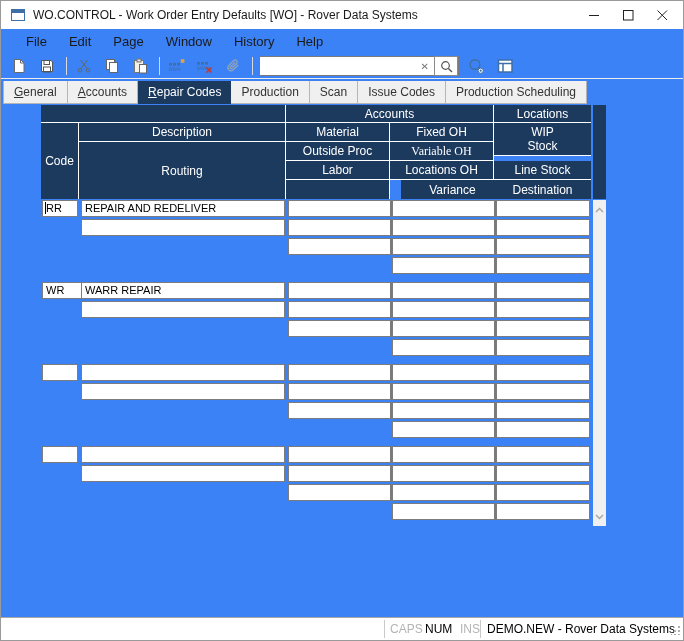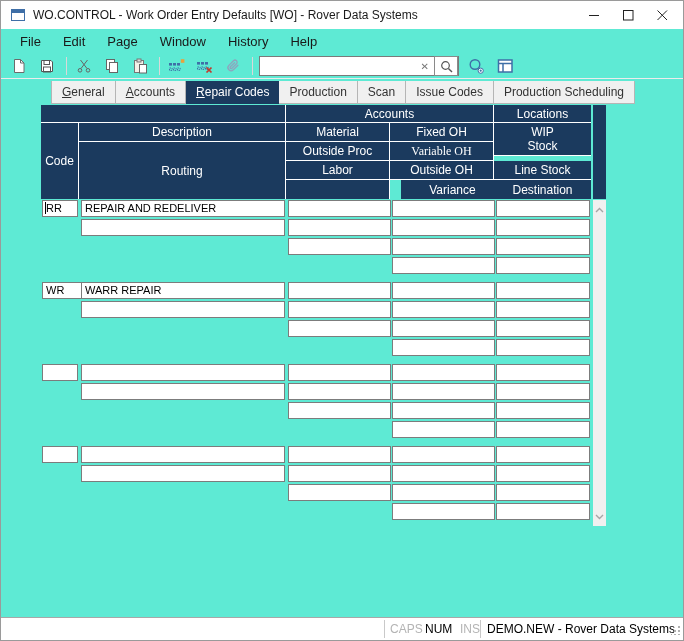--- a/index.html
+++ b/index.html
@@ -1,50 +1,50 @@
 <!DOCTYPE html>
 <html><head>
 <meta charset="utf-8">
 <style>
   html,body{margin:0;padding:0;background:#fff;}
-  .app{position:relative;width:682px;height:639px;border:1px solid #9a9a9a;background:#5eead4;
+  .app{position:relative;width:682px;height:639px;border:1px solid #9a9a9a;background:#3b82f6;
        font-family:"Liberation Sans",sans-serif;overflow:hidden;}
 
   
   .titlebar{position:absolute;left:0;top:0;width:100%;height:28px;background:#fff;
             display:flex;align-items:center;padding-left:10px;box-sizing:border-box;}
   .titlebar .app-icon{display:inline-flex;margin-right:8px;}
   .title-text{font-size:12px;color:#1a1a1a;white-space:nowrap;}
   .win-controls{position:absolute;right:4px;top:0;height:28px;display:flex;}
   .win-btn{width:34px;height:28px;display:flex;align-items:center;justify-content:center;}
 
   
   .menubar{position:absolute;left:0;top:28px;width:100%;height:24px;display:flex;align-items:center;
-           padding-left:8px;box-sizing:border-box;}
+           padding-left:14px;box-sizing:border-box;}
   .menu-item{font-size:13px;color:#1a1a1a;padding:3px 11px;}
 
   
   .toolbar{position:absolute;left:0;top:52px;width:100%;height:26px;display:flex;align-items:center;
            padding-left:5px;box-sizing:border-box;border-bottom:1px solid #ececec;}
   .tbtn{width:25px;height:22px;display:flex;align-items:center;justify-content:center;margin-right:3px;}
   .tsep{width:1px;height:18px;background:#d9d9d9;margin:0 4px;}
   .searchbox{position:absolute;left:258px;top:3px;width:200px;height:20px;border:1px solid #7a7a7a;
              display:flex;align-items:center;background:#fff;box-sizing:border-box;}
   .searchbox input{flex:1;border:none;outline:none;font-size:12px;padding:0 4px;min-width:0;
                    font-family:"Liberation Sans",sans-serif;}
   .search-clear{color:#777;font-size:10px;padding:0 5px;}
   .search-go{width:22px;height:18px;border:1px solid #8a8a8a;display:flex;align-items:center;
              justify-content:center;margin-right:0px;background:#fff;}
   .tbtn-abs{position:absolute;top:3px;width:24px;height:20px;display:flex;align-items:center;justify-content:center;}
 
   
   .tabs{position:absolute;left:2px;top:80px;height:23px;display:flex;font-size:12px;color:#333;}
   .tab{background:#f0f0f0;border-right:1px solid #b5b5b5;border-bottom:1px solid #b5b5b5;
        padding:4px 10px 0 10px;height:23px;box-sizing:border-box;white-space:nowrap;}
-  .tab:first-child{border-left:1px solid #b5b5b5;margin-left:48px;}
+  .tab:first-child{border-left:1px solid #b5b5b5;}
   .tab.selected{background:#1b3a5e;color:#fff;border:none;}
   .tab u{text-decoration:underline;}
 
   
   .hc{position:absolute;background:#1b3a5e;color:#fff;font-size:12px;display:flex;align-items:center;
       justify-content:center;box-sizing:border-box;border-right:1px solid #fff;border-bottom:1px solid #fff;
       white-space:nowrap;}
   .hc.no-r{border-right:none;}
   .hc.no-b{border-bottom:none;}
   .hdr-strip{position:absolute;left:592px;top:104px;width:13px;height:94px;background:#1b3a5e;}
@@ -241,21 +241,21 @@
 
     <div class="hc" style="left:285px;top:122px;width:104px;height:19px;">Material</div>
     <div class="hc" style="left:389px;top:122px;width:104px;height:19px;">Fixed OH</div>
     <div class="hc no-r" style="left:493px;top:122px;width:97px;height:19px;">WIP</div>
 
     <div class="hc" style="left:285px;top:141px;width:104px;height:19px;">Outside Proc</div>
     <div class="hc" style="left:389px;top:141px;width:104px;height:19px;font-family:Liberation Serif, serif;">Variable OH</div>
     <div class="hc no-r" style="left:493px;top:136px;width:97px;height:19px;">Stock</div>
 
     <div class="hc" style="left:285px;top:160px;width:104px;height:19px;">Labor</div>
-    <div class="hc" style="left:389px;top:160px;width:104px;height:19px;">Outside OH</div>
+    <div class="hc" style="left:389px;top:160px;width:104px;height:19px;">Locations OH</div>
     <div class="hc no-r" style="left:493px;top:160px;width:97px;height:19px;">Line Stock</div>
 
     <div class="hc no-b" style="left:285px;top:179px;width:104px;height:19px;"></div>
     <div class="hc no-b" style="left:400px;top:179px;width:104px;height:19px;">Variance</div>
     <div class="hc no-r no-b" style="left:493px;top:179px;width:97px;height:19px;">Destination</div>
 
     <div class="hdr-strip"></div>
   </div>
 
   <div id="blocks">

